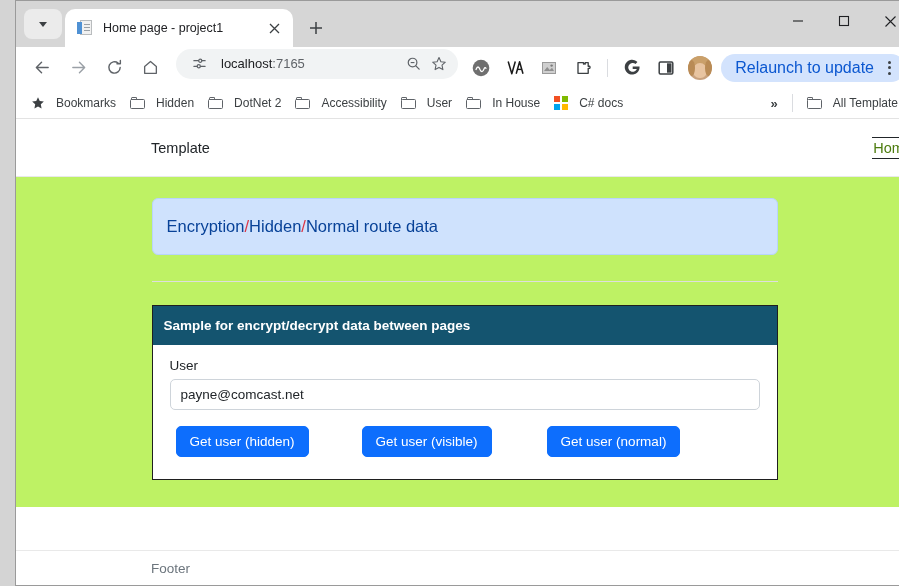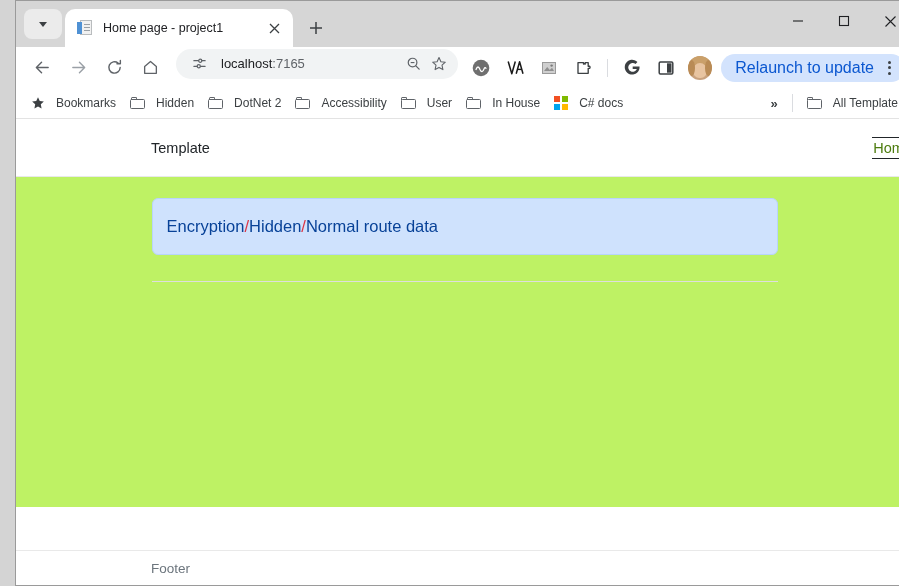--- a/index.html
+++ b/index.html
@@ -644,20 +644,34 @@
 
     <div class="page-body">
       <div class="container">
 
         <div class="alert-info">
           <span>Encryption</span><span class="sep">/</span><span>Hidden</span><span class="sep">/</span><span>Normal route data</span>
         </div>
 
         <hr class="rule">
 
+        <div class="card">
+          <div class="card-header">Sample for encrypt/decrypt data between pages</div>
+          <div class="card-body">
+            <label class="form-label">User</label>
+            <input class="form-input" type="text" value="payne@comcast.net" style="">
+            <div class="btn-row">
+              <button class="btn">Get user (hidden)</button>
+              <span class="btn-gap-a"></span>
+              <button class="btn">Get user (visible)</button>
+              <span class="btn-gap-b"></span>
+              <button class="btn">Get user (normal)</button>
+            </div>
+          </div>
+        </div>
 
       </div>
     </div>
 
     <div class="page-footer">
       <span class="footer-text">Footer</span>
     </div>
 
   </div>
 </div>

